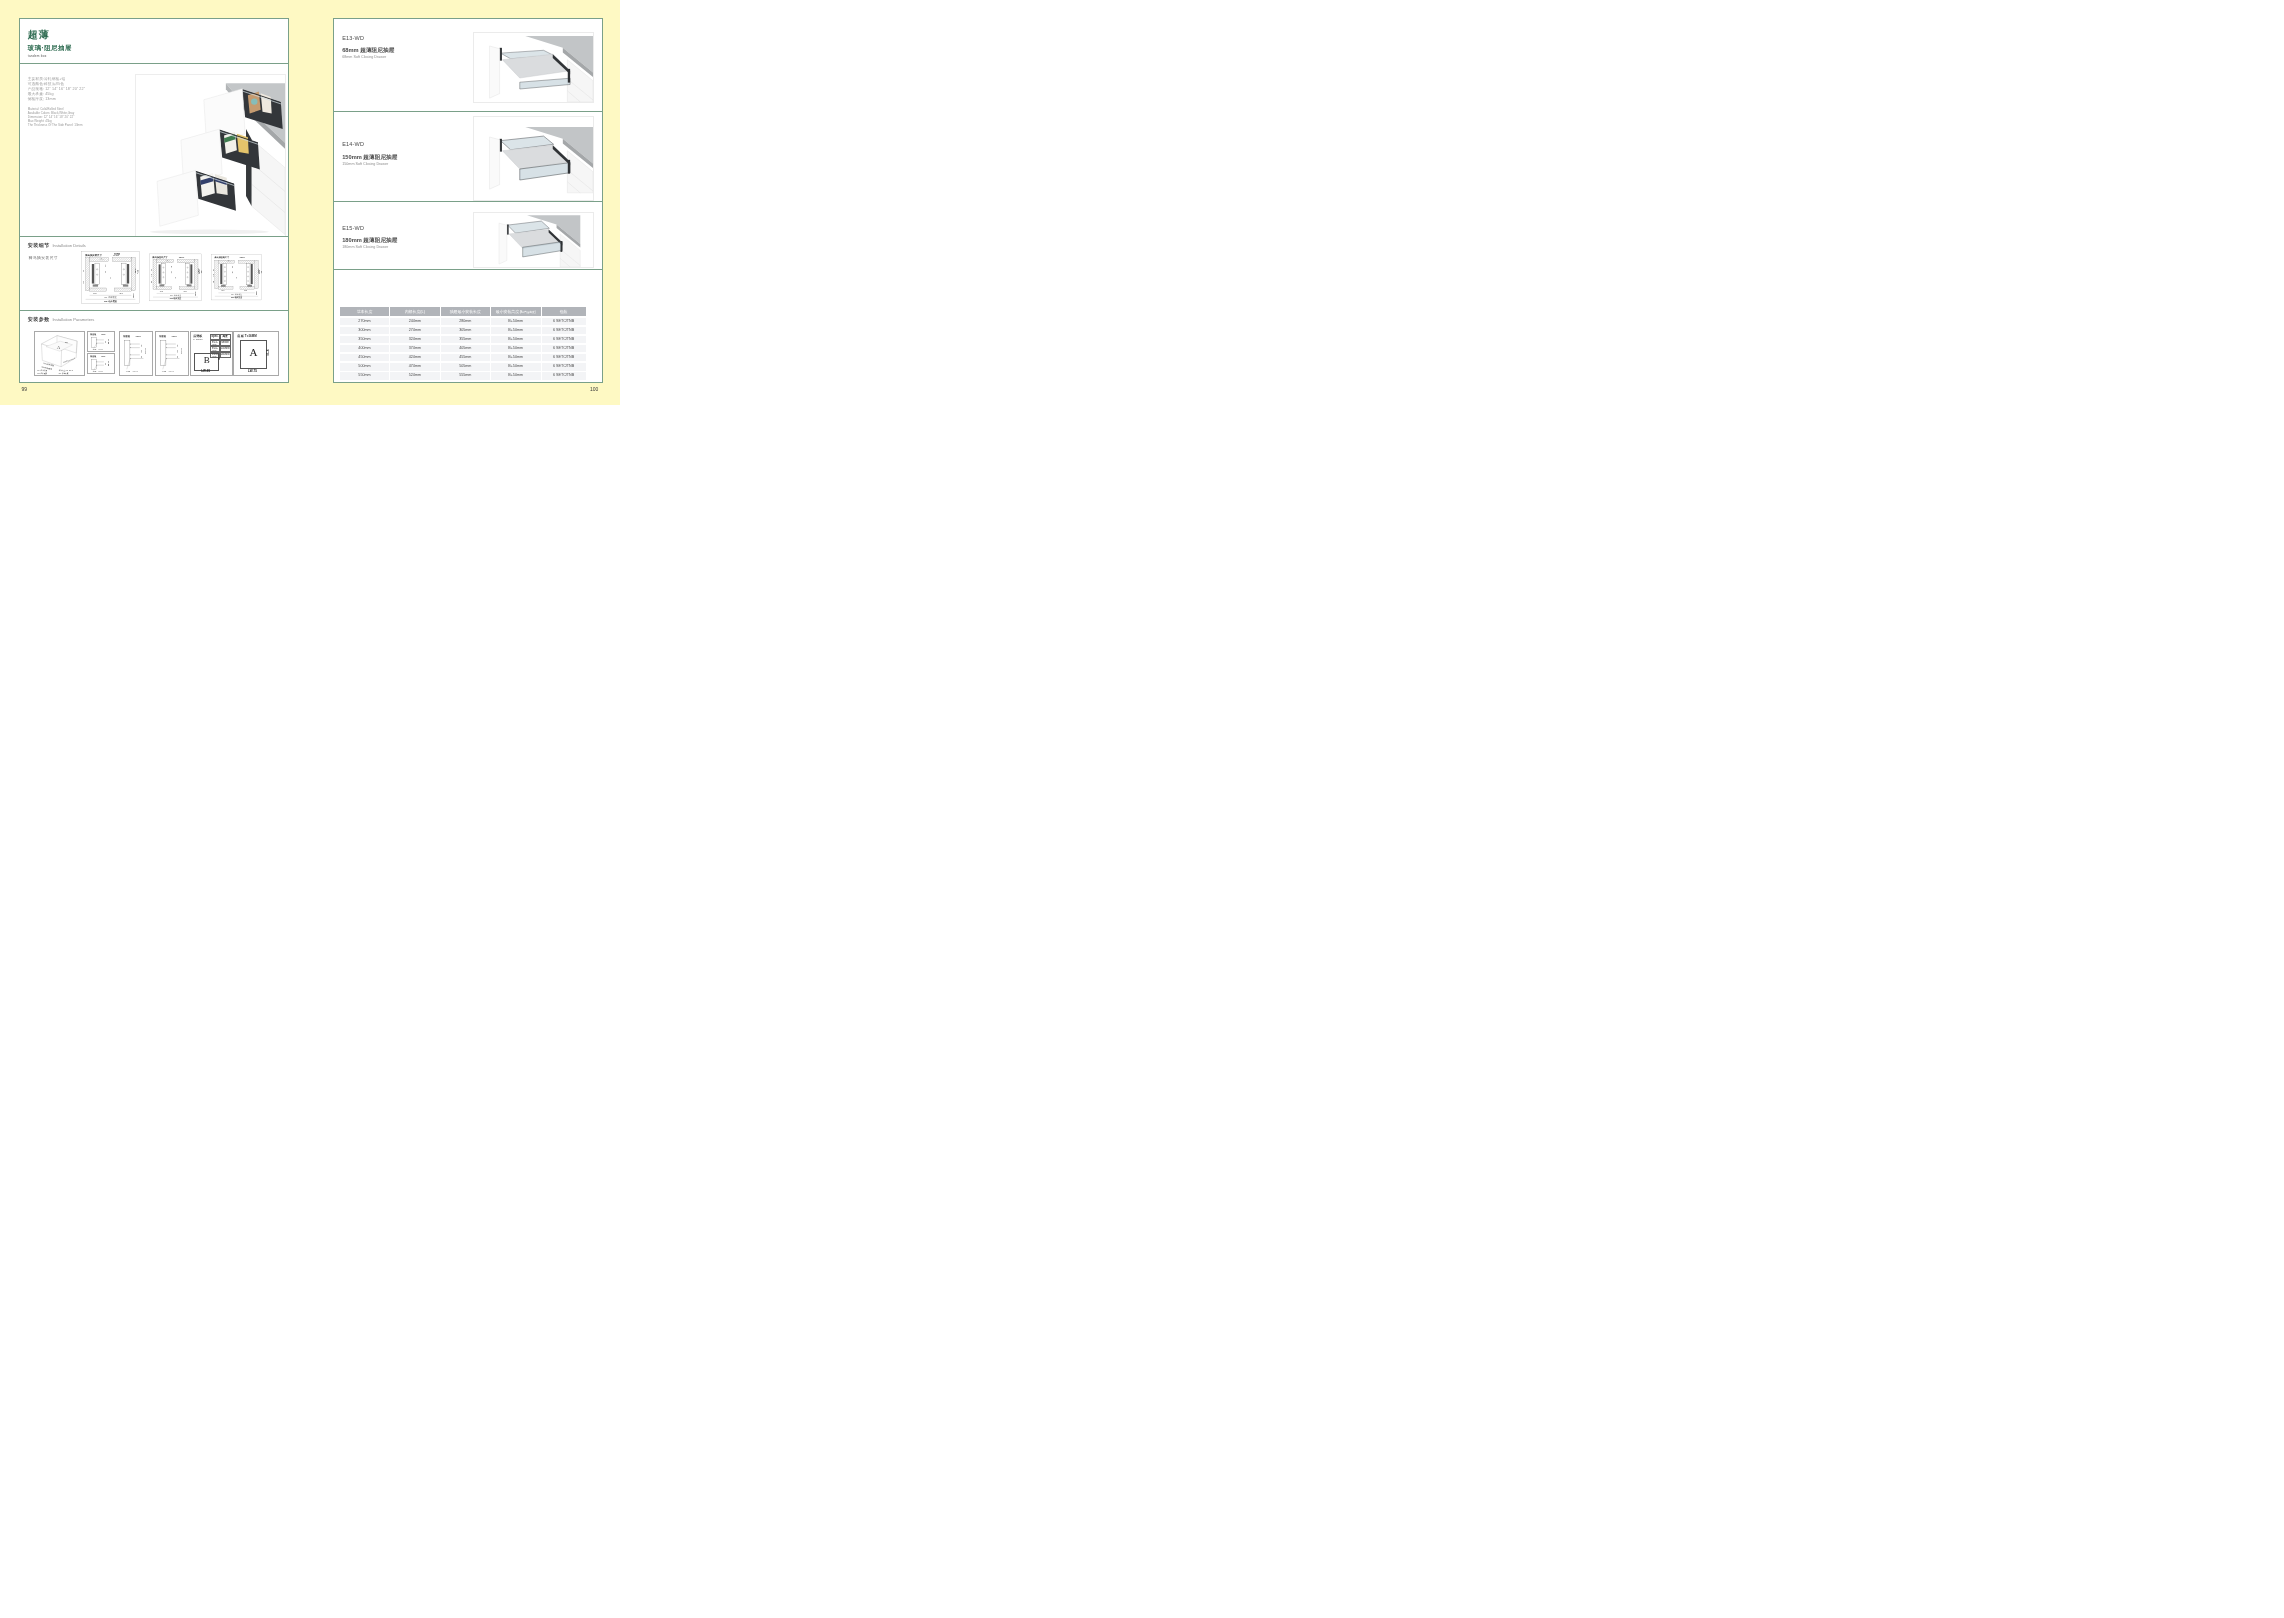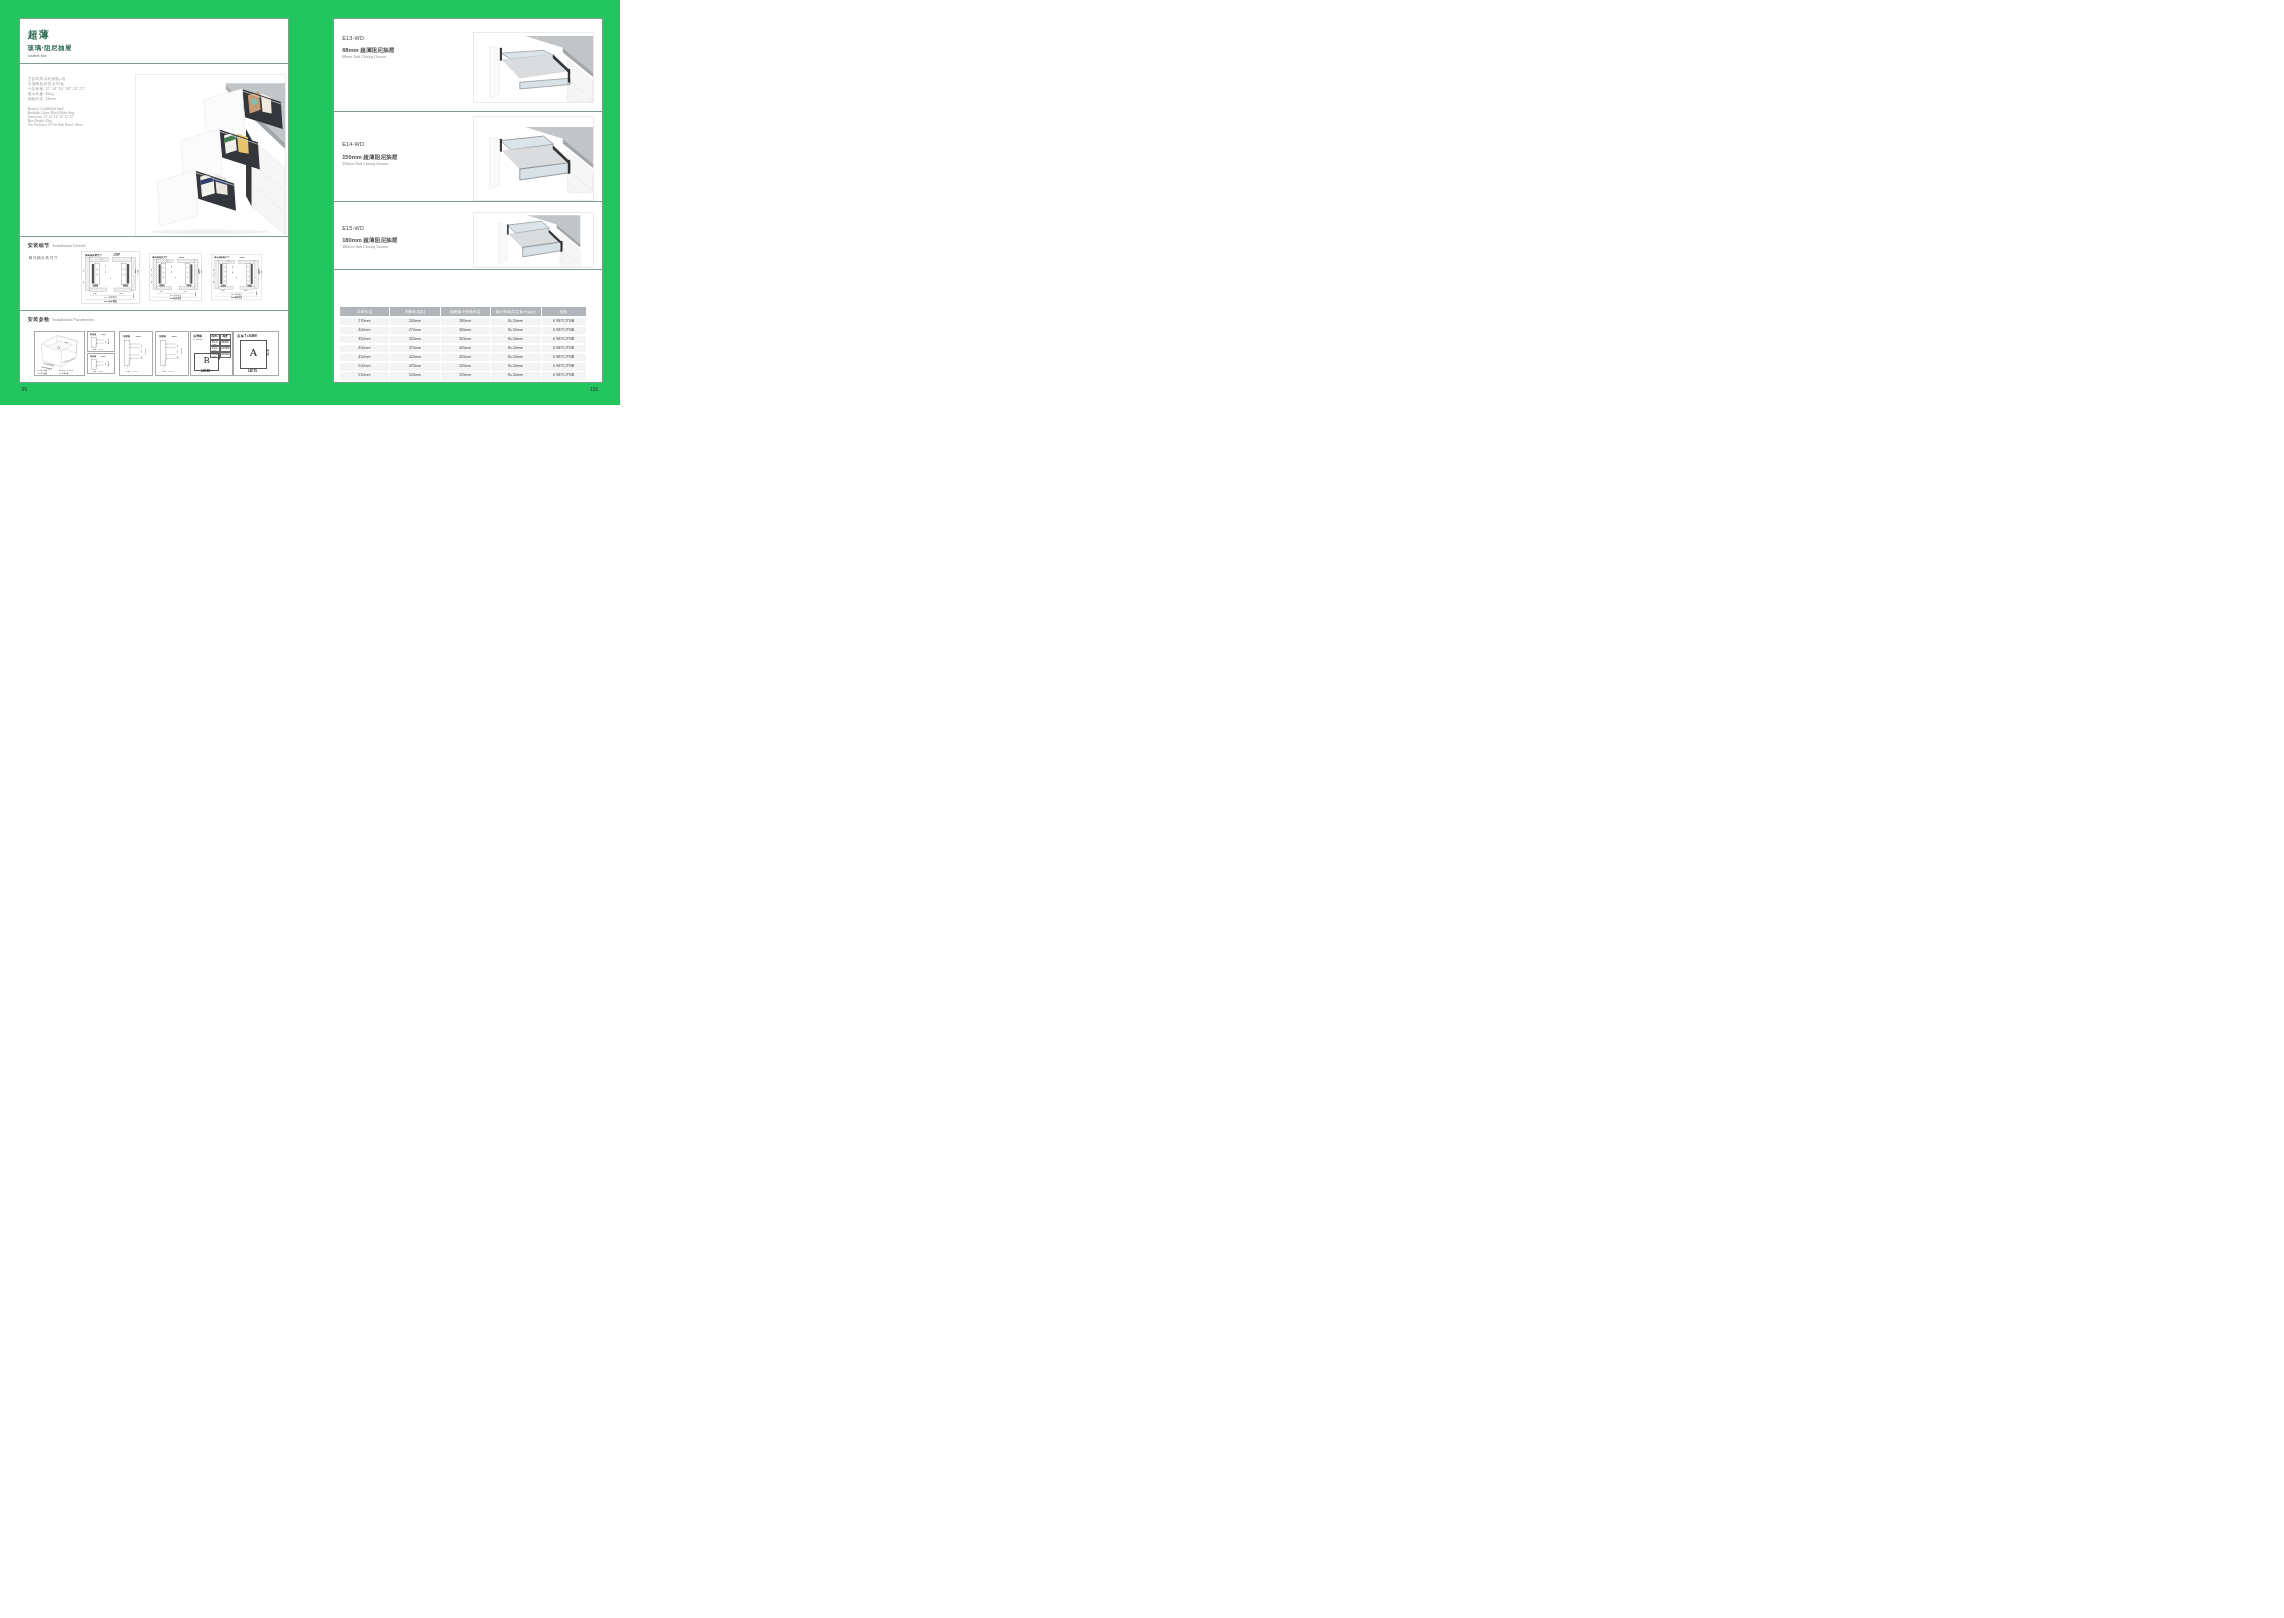--- a/index.html
+++ b/index.html
@@ -1,16 +1,16 @@
 <!DOCTYPE html>
 <html style="font-size:7.3px"><head>
 <meta charset="utf-8">
 <style>
   html,body{margin:0;padding:0;background:#fff;}
-  #canvas{position:relative;width:620px;height:405px;background:#22c55e;overflow:hidden;
+  #canvas{position:relative;width:620px;height:405px;background:#fef9c3;overflow:hidden;
           font-family:"Liberation Sans",sans-serif;color:#4a4a4a;}
   .page{position:absolute;border:0.5px solid #7aa089;background:#fff;}
   #left-page{left:19px;top:18px;width:268px;height:363px;}
   #right-page{left:333px;top:18px;width:268px;height:363px;}
   .hdiv{position:absolute;left:0;right:0;height:0.5px;background:#7aa089;}
   
   .lp-title{position:absolute;left:7.8px;top:9px;font-size:10px;font-weight:bold;color:#2c6a4f;letter-spacing:0.9px;}
   .lp-sub{position:absolute;left:7.8px;top:25px;font-size:6.4px;font-weight:bold;color:#2c6a4f;letter-spacing:0.5px;}
   .lp-en{position:absolute;left:7.8px;top:35px;font-size:3.2px;color:#5a5a5a;letter-spacing:0.2px;}
   .specs-zh{position:absolute;left:7.8px;top:58px;font-size:3.7px;line-height:5px;color:#9a9a9a;letter-spacing:0.1px;}

